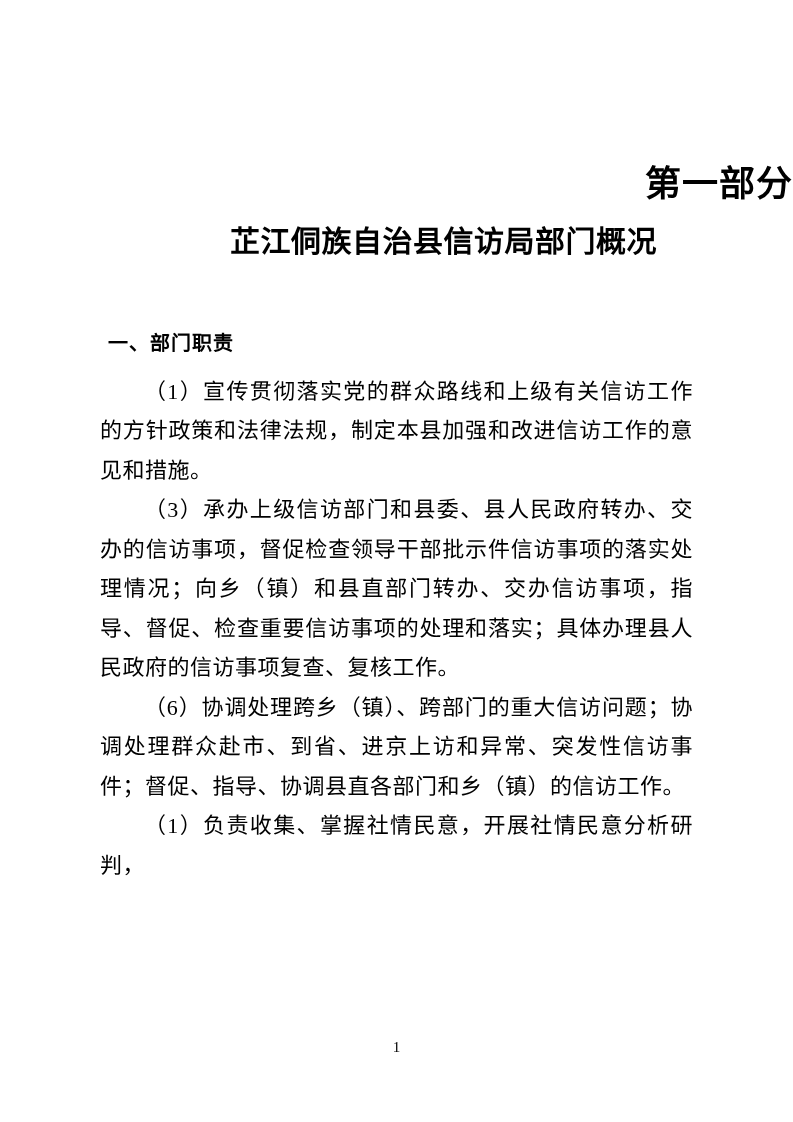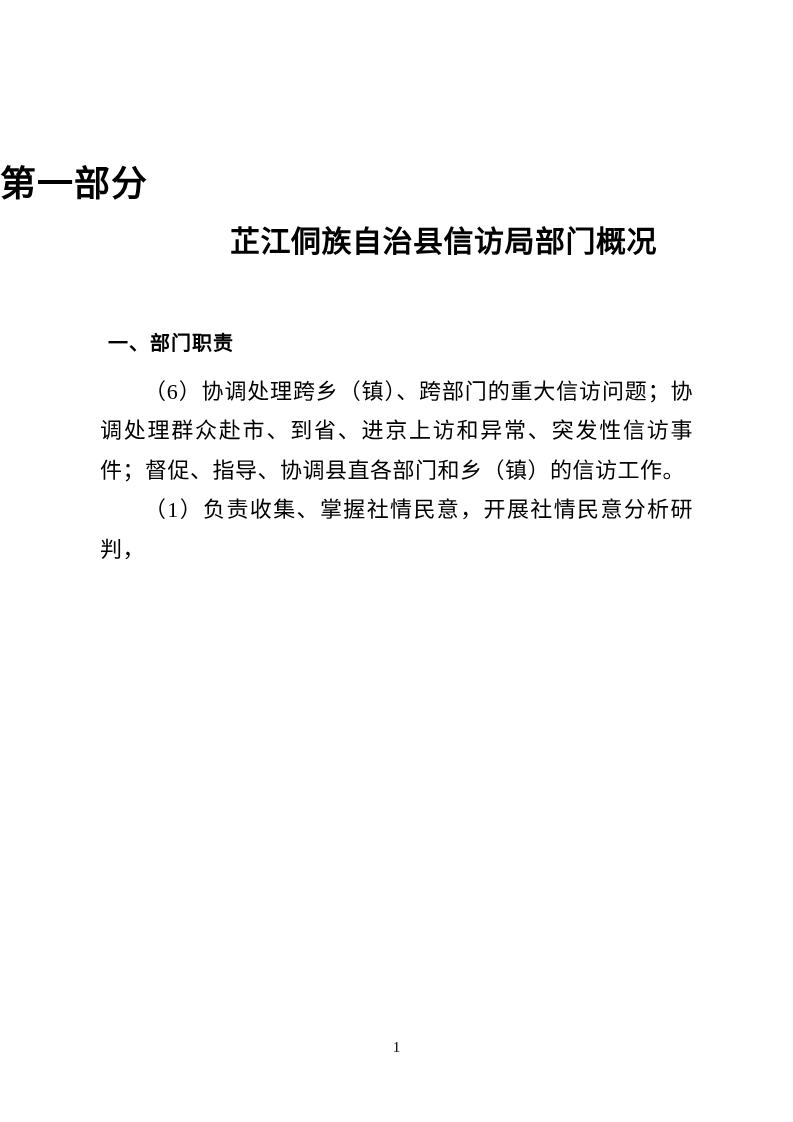--- a/index.html
+++ b/index.html
@@ -13,21 +13,21 @@
     height: 1122px;
     background: #ffffff;
     color: #000000;
     overflow: hidden;
   }
   .doc-title {
     position: absolute;
     top: 166px;
     left: 0;
     width: 793px;
-    text-align: left;
+    text-align: right;
     font-family: "Liberation Serif", "DejaVu Serif", serif;
     font-weight: 700;
     font-size: 36px;
     line-height: 1;
     letter-spacing: 1px;
     white-space: nowrap;
   }
   .doc-subtitle {
     position: absolute;
     top: 227px;
@@ -82,22 +82,24 @@
 <div class="page">
 
   <div class="doc-title">第一部分</div>
 
   <div class="doc-subtitle">芷江侗族自治县信访局部门概况</div>
 
   <div class="content">
 
     <h2 class="section-heading">一、部门职责</h2>
 
+    <p class="para">（1）宣传贯彻落实党的群众路线和上级有关信访工作的方针政策和法律法规，制定本县加强和改进信访工作的意见和措施。</p>
 
 
+    <p class="para">（3）承办上级信访部门和县委、县人民政府转办、交办的信访事项，督促检查领导干部批示件信访事项的落实处理情况；向乡（镇）和县直部门转办、交办信访事项，指导、督促、检查重要信访事项的处理和落实；具体办理县人民政府的信访事项复查、复核工作。</p>
 
     <p class="para">（6）协调处理跨乡（镇）、跨部门的重大信访问题；协调处理群众赴市、到省、进京上访和异常、突发性信访事件；督促、指导、协调县直各部门和乡（镇）的信访工作。</p>
 
     <p class="para">（1）负责收集、掌握社情民意，开展社情民意分析研判，</p>
 
   </div>
 
   <div class="page-number">1</div>
 
 </div>

